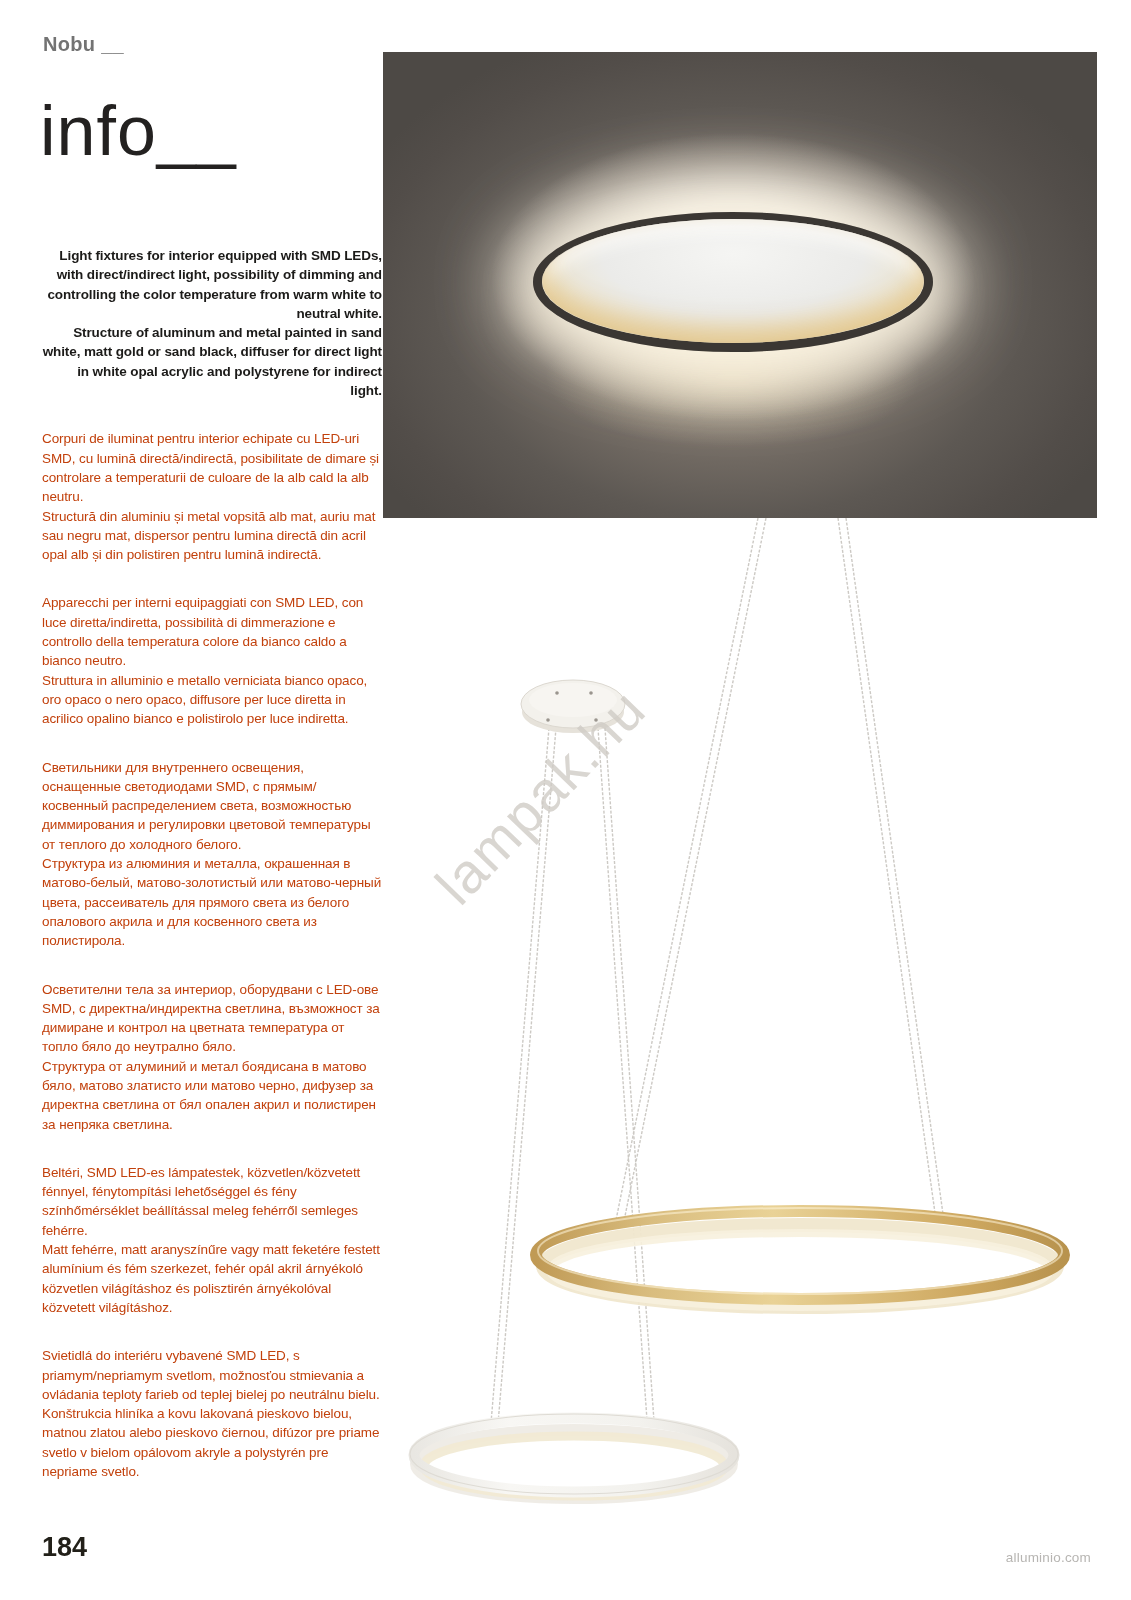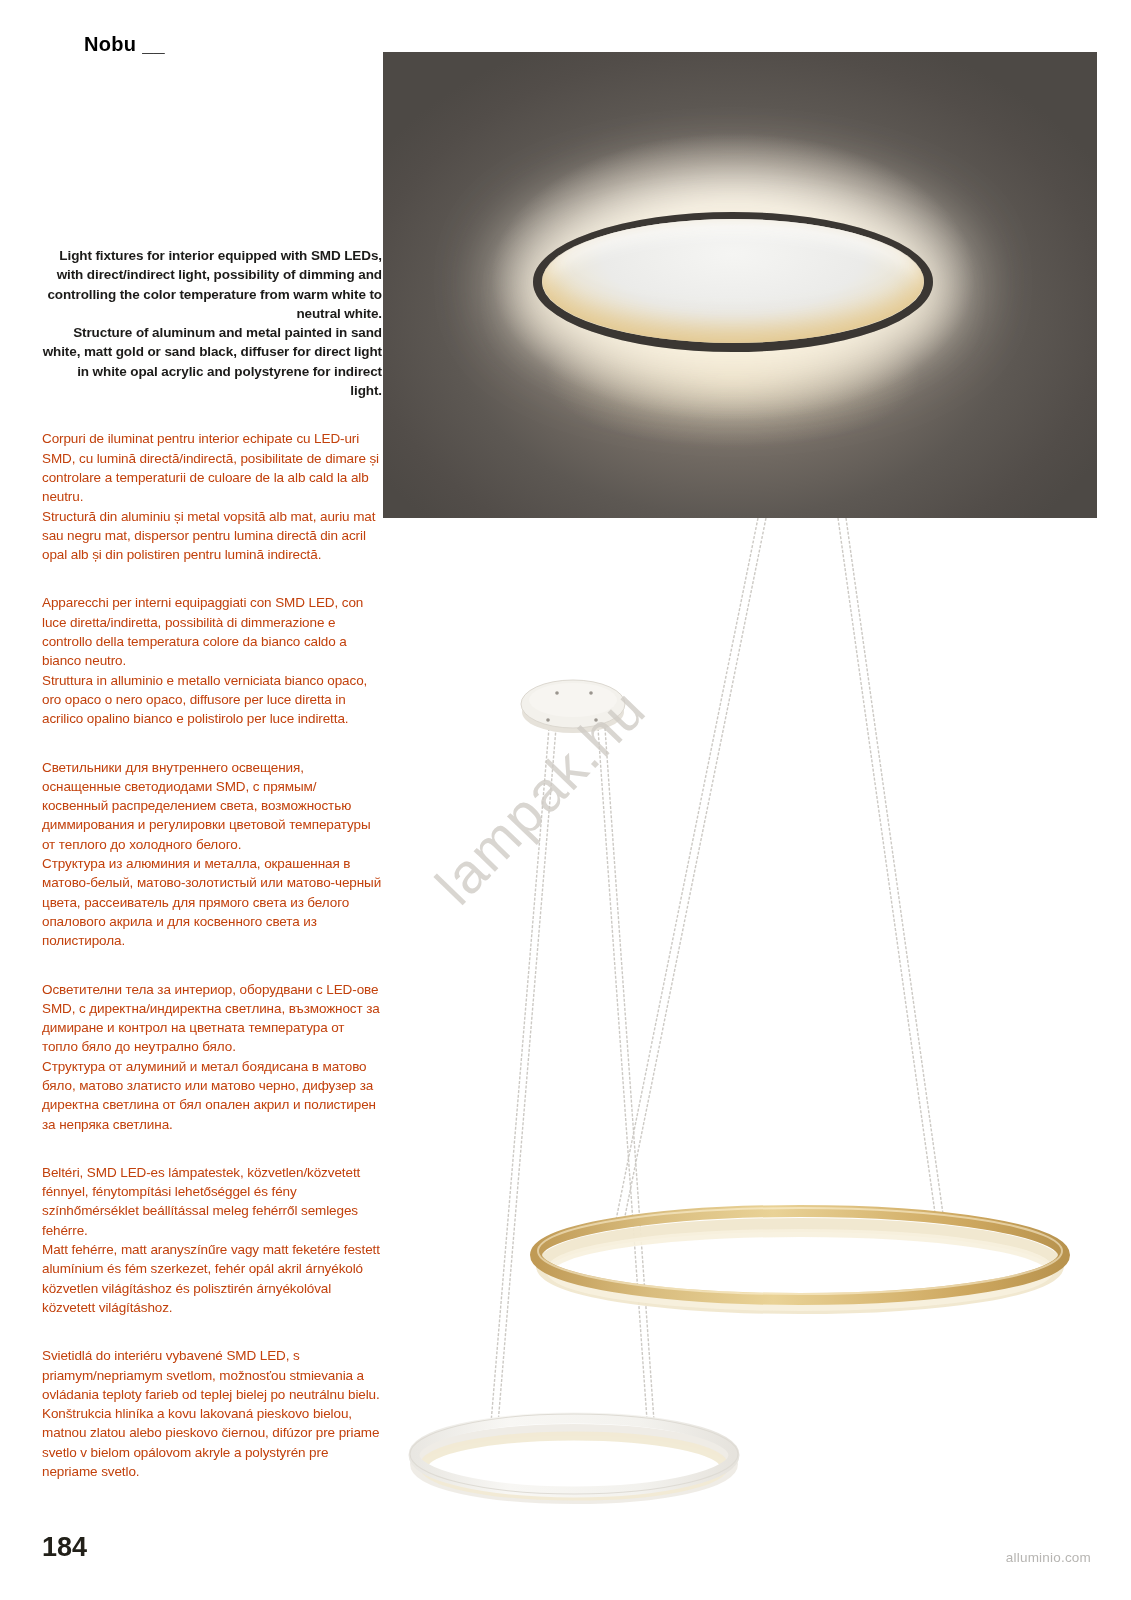--- a/index.html
+++ b/index.html
@@ -3,21 +3,21 @@
 <meta charset="utf-8">
 <style>
   html,body{margin:0;padding:0;background:#ffffff;}
   .page{
     position:relative;width:1131px;height:1600px;background:#ffffff;
     font-family:"Liberation Sans","DejaVu Sans",sans-serif;overflow:hidden;
   }
   
   .brand{
     position:absolute;left:43px;top:33px;font-size:20px;font-weight:700;
-    color:#000000;letter-spacing:.3px;margin-left:41px;
+    color:#737373;letter-spacing:.3px;
   }
   .title{
     position:absolute;left:40px;top:96px;margin:0;font-size:70px;font-weight:200;
     color:#232120;letter-spacing:1px;line-height:1.0;
   }
   
   .text-col{position:absolute;left:42px;top:246px;width:340px;}
   .text-col p{
     margin:0 0 29px 0;font-size:13.5px;line-height:1.43;color:#c2410c;
     white-space:pre-line;letter-spacing:-0.1px;
@@ -52,20 +52,21 @@
   
   .page-num{position:absolute;left:42px;top:1532px;font-size:27px;font-weight:700;color:#222019;}
   .site{position:absolute;right:40px;top:1550px;font-size:13.5px;color:#b7b5b2;letter-spacing:.2px;}
 </style>
 </head>
 <body>
 
 <div class="page">
 
   <div class="brand">Nobu __</div>
+  <h1 class="title">info__</h1>
 
   <div class="text-col">
     <p class="b">Light fixtures for interior equipped with SMD LEDs, with direct/indirect light, possibility of dimming and controlling the color temperature from warm white to neutral white.
 Structure of aluminum and metal painted in sand white, matt gold or sand black, diffuser for direct light in white opal acrylic and polystyrene for indirect light.</p>
     <p>Corpuri de iluminat pentru interior echipate cu LED-uri SMD, cu lumină directă/indirectă, posibilitate de dimare și controlare a temperaturii de culoare de la alb cald la alb neutru.
 Structură din aluminiu și metal vopsită alb mat, auriu mat sau negru mat, dispersor pentru lumina directă din acril opal alb și din polistiren pentru lumină indirectă.</p>
     <p>Apparecchi per interni equipaggiati con SMD LED, con luce diretta/indiretta, possibilità di dimmerazione e controllo della temperatura colore da bianco caldo a bianco neutro.
 Struttura in alluminio e metallo verniciata bianco opaco, oro opaco o nero opaco, diffusore per luce diretta in acrilico opalino bianco e polistirolo per luce indiretta.</p>
     <p>Светильники для внутреннего освещения, оснащенные светодиодами SMD, с прямым/косвенный распределением света, возможностью диммирования и регулировки цветовой температуры от теплого до холодного белого.
 Структура из алюминия и металла, окрашенная в матово-белый, матово-золотистый или матово-черный цвета, рассеиватель для прямого света из белого опалового акрила и для косвенного света из полистирола.</p>

